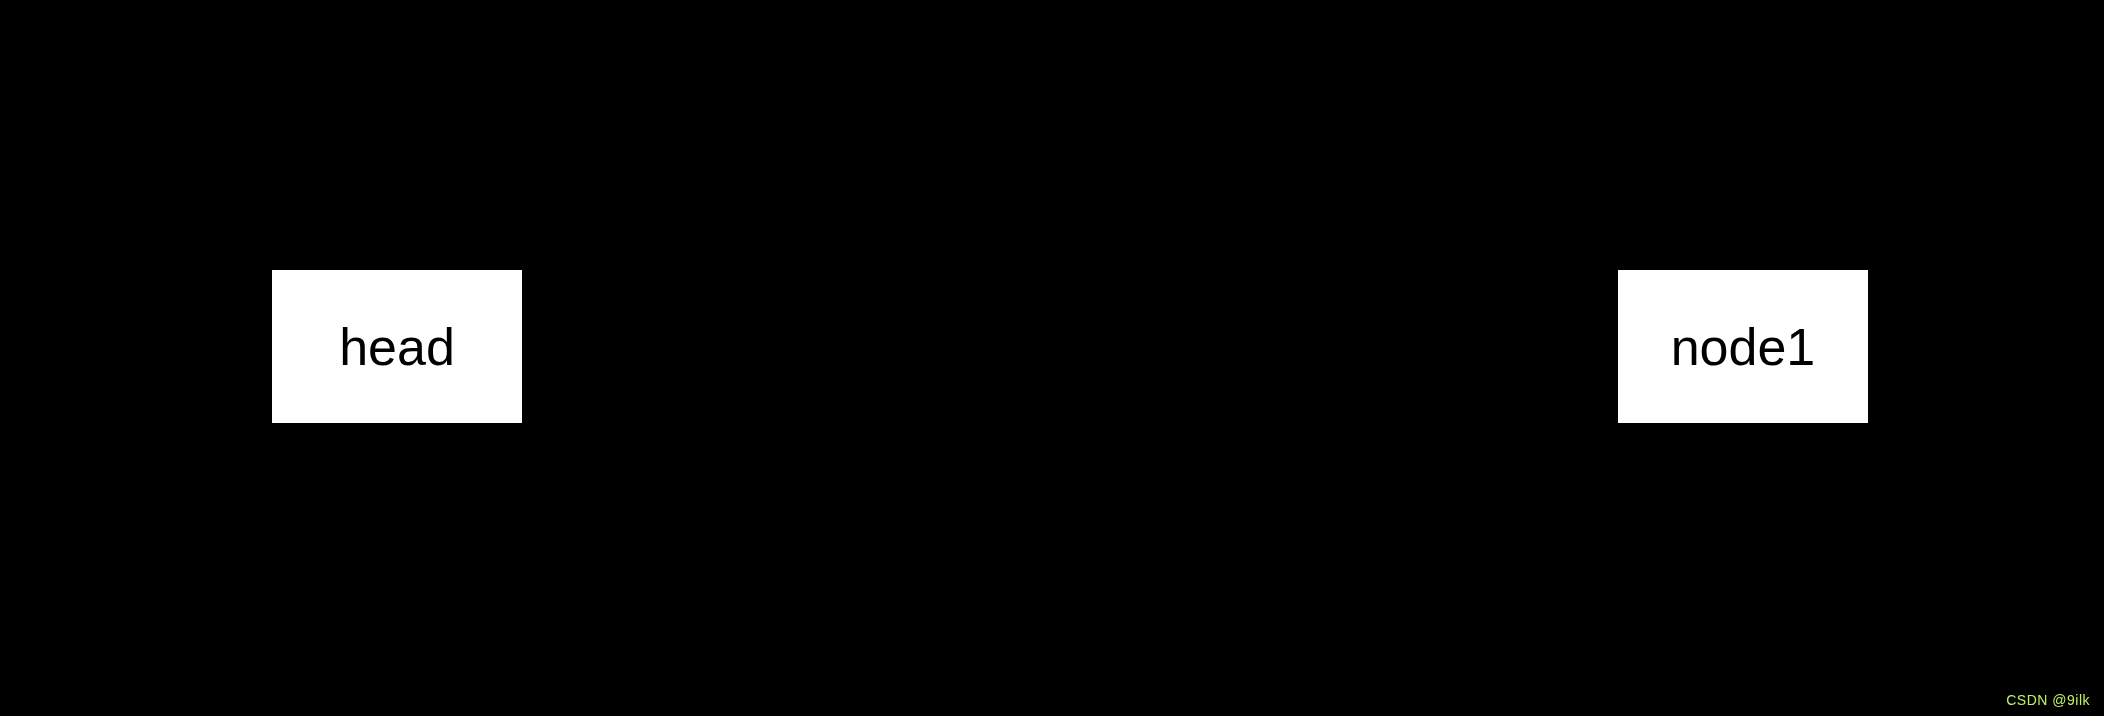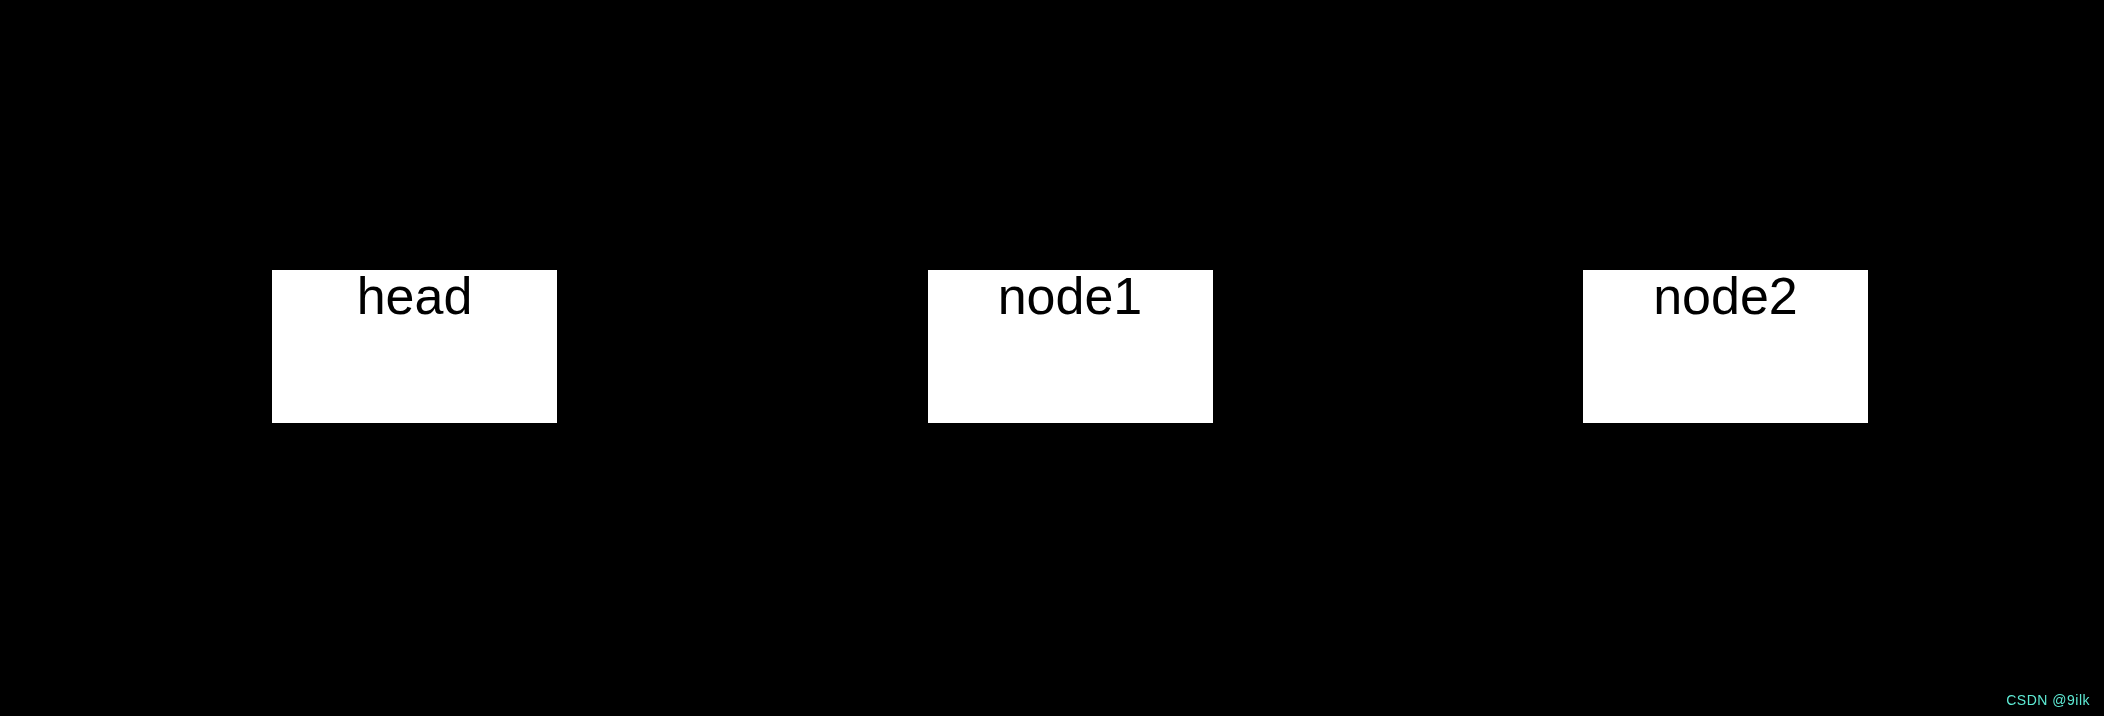--- a/index.html
+++ b/index.html
@@ -22,43 +22,44 @@
     left: 272px;
     top: 270px;
     width: 1596px;
     height: 153px;
     display: flex;
     flex-direction: row;
     align-items: stretch;
     justify-content: space-between;
   }
   .node-box {
-    width: 285px;
+    width: 250px;
     height: 153px;
     background: #ffffff;
     border: 0;
     display: flex;
+    align-items: center;
     justify-content: center;
     box-sizing: border-box;
   }
   .node-label {
     color: #000000;
     font-family: "Liberation Sans", sans-serif;
     font-size: 52px;
     font-weight: 400;
     line-height: 1;
     letter-spacing: 0px;
     white-space: nowrap;
     user-select: none;
   }
   .watermark {
     position: absolute;
     right: 14px;
     bottom: 8px;
-    color: #5eead4;
+    color: #bef264;
     font-family: "Liberation Sans", sans-serif;
     font-size: 14px;
     letter-spacing: 0.5px;
     white-space: nowrap;
     user-select: none;
   }
 </style>
 </head>
 <body>
 
@@ -67,22 +68,19 @@
   <div class="node-row">
 
     <div class="node-box">
       <span class="node-label">head</span>
     </div>
 
     <div class="node-box">
       <span class="node-label">node1</span>
     </div>
 
-    <div class="node-box">
-      <span class="node-label">node2</span>
-    </div>
 
 
   </div>
 
   <div class="watermark">CSDN @9ilk</div>
 
 </div>
 
 </body></html>

